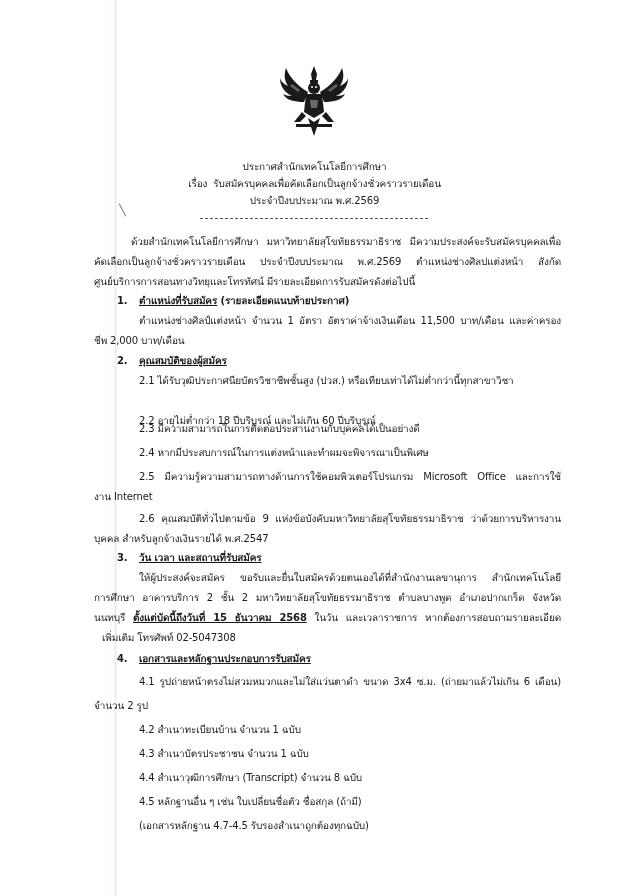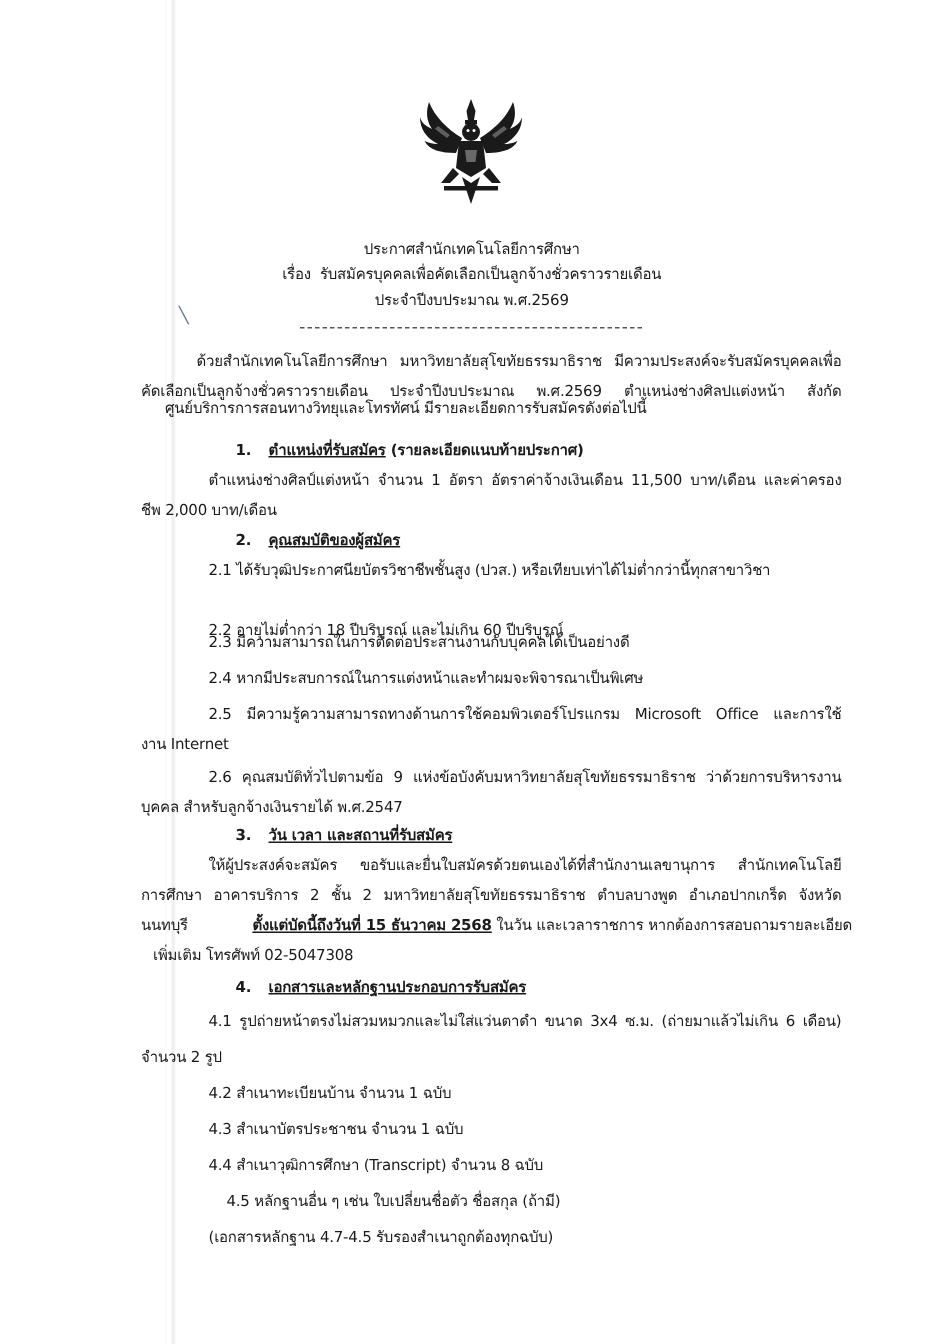--- a/index.html
+++ b/index.html
@@ -7,21 +7,21 @@
     width: 629px; height: 896px; background: #ffffff; position: relative; overflow: hidden;
     font-family: "DejaVu Sans", "Liberation Sans", sans-serif; color: #1a1a1a;
   }
   .scanline { position: absolute; top: 0; bottom: 0; left: 114px; width: 3px;
     background: linear-gradient(to right, rgba(0,0,0,0.03), rgba(0,0,0,0.07), rgba(0,0,0,0.03)); }
   .scanline2 { position: absolute; top: 0; bottom: 0; left: 110px; width: 1px; background: rgba(0,0,0,0.025); }
   .emblem { position: absolute; left: 272px; top: 60px; width: 84px; height: 84px; }
   .line { position: absolute; font-size: 10px; line-height: 14px; white-space: nowrap; letter-spacing: -0.15px; }
   .center { left: 0; right: 0; text-align: center; }
   .u { text-decoration: underline; }
-  .b { font-weight: bold; margin-left: 40px; }
+  .b { font-weight: bold; }
   .hr { position: absolute; left: 200px; width: 228px; top: 218px; border-top: 1px dashed #555; height: 0; }
   .tick { position: absolute; left: 122px; top: 203px; width: 1px; height: 14px; background: #6a7aa8; transform: rotate(-28deg); }
   .justify { text-align: justify; text-align-last: justify; }
   .num { display: inline-block; width: 22px; }
 </style>
 </head>
 <body>
 
 <div class="scanline2"></div>
 <div class="scanline"></div>
@@ -57,21 +57,21 @@
 <div class="line center" style="top:160px;">ประกาศสำนักเทคโนโลยีการศึกษา</div>
 <div class="line center" style="top:177px;">
   <span>เรื่อง</span>&nbsp;&nbsp;<span>รับสมัครบุคคลเพื่อคัดเลือกเป็นลูกจ้างชั่วคราวรายเดือน</span>
 </div>
 <div class="line center" style="top:194px;">ประจำปีงบประมาณ พ.ศ.2569</div>
 <div class="tick"></div>
 <div class="hr"></div>
 
 <div class="line justify" style="top:235px; left:131px; width:430px;">ด้วยสำนักเทคโนโลยีการศึกษา มหาวิทยาลัยสุโขทัยธรรมาธิราช มีความประสงค์จะรับสมัครบุคคลเพื่อ</div>
 <div class="line justify" style="top:255px; left:94px; width:467px;">คัดเลือกเป็นลูกจ้างชั่วคราวรายเดือน ประจำปีงบประมาณ พ.ศ.2569 ตำแหน่งช่างศิลปแต่งหน้า สังกัด</div>
-<div class="line" style="top:266px; left:94px;margin-left:16px;">ศูนย์บริการการสอนทางวิทยุและโทรทัศน์ มีรายละเอียดการรับสมัครดังต่อไปนี้</div>
+<div class="line" style="top:275px; left:94px;">ศูนย์บริการการสอนทางวิทยุและโทรทัศน์ มีรายละเอียดการรับสมัครดังต่อไปนี้</div>
 
 <div class="line b" style="top:294px; left:117px;">
   <span class="num">1.</span><span class="u">ตำแหน่งที่รับสมัคร</span><span> (รายละเอียดแนบท้ายประกาศ)</span>
 </div>
 <div class="line justify" style="top:314px; left:139px; width:422px;">ตำแหน่งช่างศิลป์แต่งหน้า จำนวน 1 อัตรา อัตราค่าจ้างเงินเดือน 11,500 บาท/เดือน และค่าครอง</div>
 <div class="line" style="top:334px; left:94px;">ชีพ 2,000 บาท/เดือน</div>
 
 <div class="line b" style="top:354px; left:117px;">
   <span class="num">2.</span><span class="u">คุณสมบัติของผู้สมัคร</span>
 </div>
@@ -95,14 +95,14 @@
 <div class="line" style="top:631px; left:94px;margin-left:8px;">เพิ่มเติม โทรศัพท์ 02-5047308</div>
 
 <div class="line b" style="top:652px; left:117px;">
   <span class="num">4.</span><span class="u">เอกสารและหลักฐานประกอบการรับสมัคร</span>
 </div>
 <div class="line justify" style="top:675px; left:139px; width:422px;">4.1 รูปถ่ายหน้าตรงไม่สวมหมวกและไม่ใส่แว่นตาดำ ขนาด 3x4 ซ.ม. (ถ่ายมาแล้วไม่เกิน 6 เดือน)</div>
 <div class="line" style="top:699px; left:94px;">จำนวน 2 รูป</div>
 <div class="line" style="top:723px; left:139px;">4.2 สำเนาทะเบียนบ้าน จำนวน 1 ฉบับ</div>
 <div class="line" style="top:747px; left:139px;">4.3 สำเนาบัตรประชาชน จำนวน 1 ฉบับ</div>
 <div class="line" style="top:771px; left:139px;">4.4 สำเนาวุฒิการศึกษา (Transcript) จำนวน 8 ฉบับ</div>
-<div class="line" style="top:795px; left:139px;margin-left:12px;">4.5 หลักฐานอื่น ๆ เช่น ใบเปลี่ยนชื่อตัว ชื่อสกุล (ถ้ามี)</div>
+<div class="line" style="top:795px; left:139px;">4.5 หลักฐานอื่น ๆ เช่น ใบเปลี่ยนชื่อตัว ชื่อสกุล (ถ้ามี)</div>
 <div class="line" style="top:819px; left:139px;">(เอกสารหลักฐาน 4.7-4.5 รับรองสำเนาถูกต้องทุกฉบับ)</div>
 
 </body></html>

